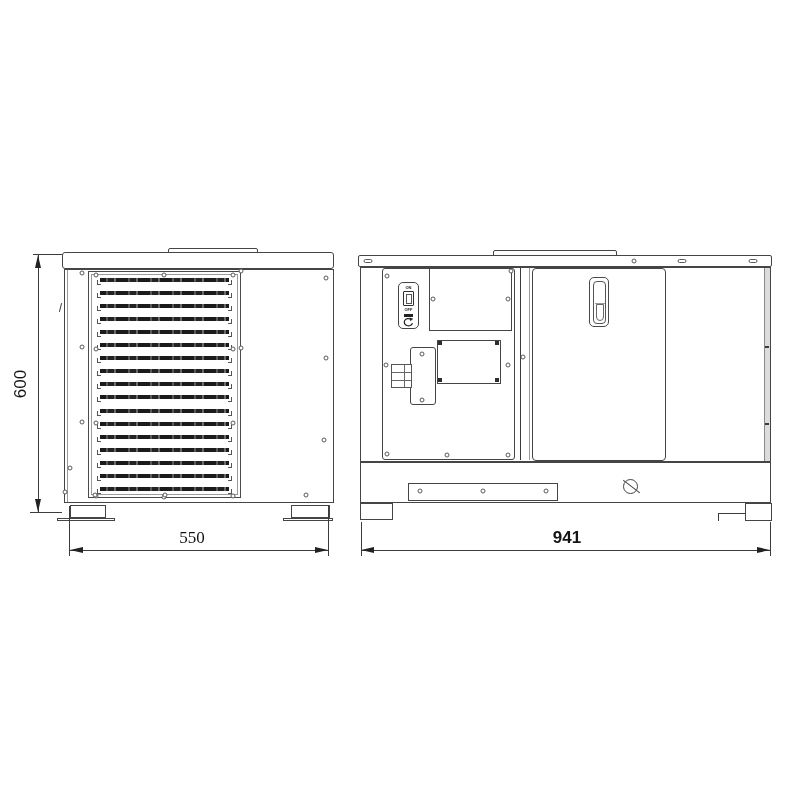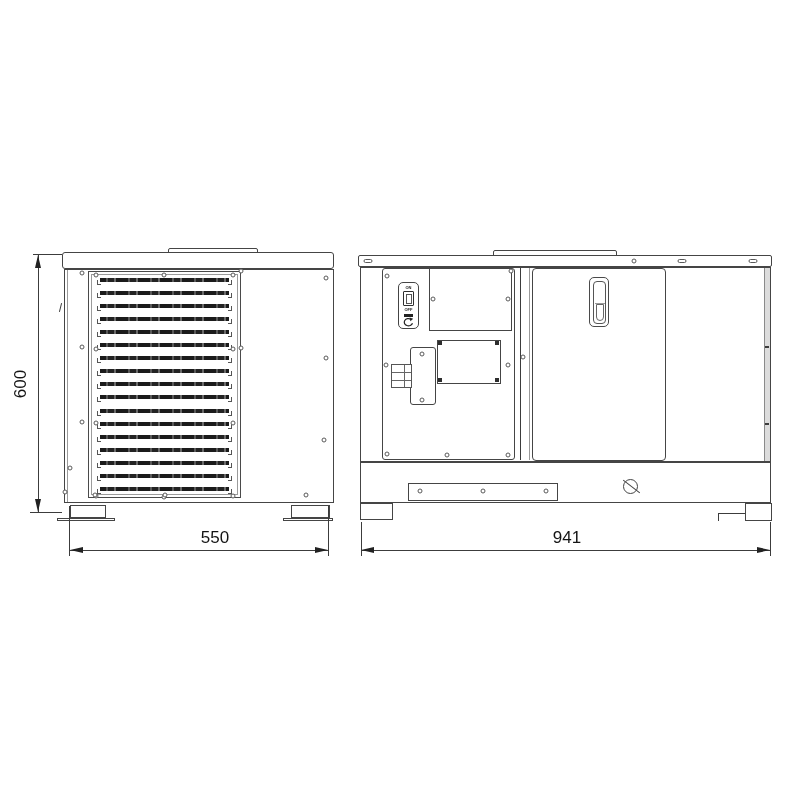--- a/index.html
+++ b/index.html
@@ -176,30 +176,30 @@
     <div class="arr down" style="left:35px;top:499px;"></div>
     <div class="dim-label" style="left:-9px;top:374px;width:60px;height:20px;transform:rotate(-90deg);">600</div>
   </div>
 
   <div>
     <div class="lineV" style="left:69px;top:506px;height:50px;"></div>
     <div class="lineV" style="left:328px;top:506px;height:50px;"></div>
     <div class="lineH" style="left:70px;top:550px;width:258px;"></div>
     <div class="arr left" style="left:70px;top:547px;"></div>
     <div class="arr right" style="left:315px;top:547px;"></div>
-    <div class="dim-label" style="left:185px;top:528px;width:60px;">550</div>
+    <div class="dim-label" style="left:162px;top:528px;width:60px;font-family:Liberation Serif, serif;">550</div>
   </div>
 
   <div>
     <div class="lineV" style="left:361px;top:522px;height:34px;"></div>
     <div class="lineV" style="left:770px;top:522px;height:34px;"></div>
     <div class="lineH" style="left:361px;top:550px;width:409px;"></div>
     <div class="arr left" style="left:361px;top:547px;"></div>
     <div class="arr right" style="left:757px;top:547px;"></div>
-    <div class="dim-label" style="left:537px;top:528px;width:60px;">941</div>
+    <div class="dim-label" style="left:537px;top:528px;width:60px;font-weight:bold;">941</div>
   </div>
 
   <div id="screw-layer">
       <div class="screw" style="left: 96px; top: 275px;"></div>
       <div class="screw" style="left: 96px; top: 349px;"></div>
       <div class="screw" style="left: 96px; top: 423px;"></div>
       <div class="screw" style="left: 96px; top: 496px;"></div>
       <div class="screw" style="left: 233px; top: 275px;"></div>
       <div class="screw" style="left: 233px; top: 349px;"></div>
       <div class="screw" style="left: 233px; top: 423px;"></div>

